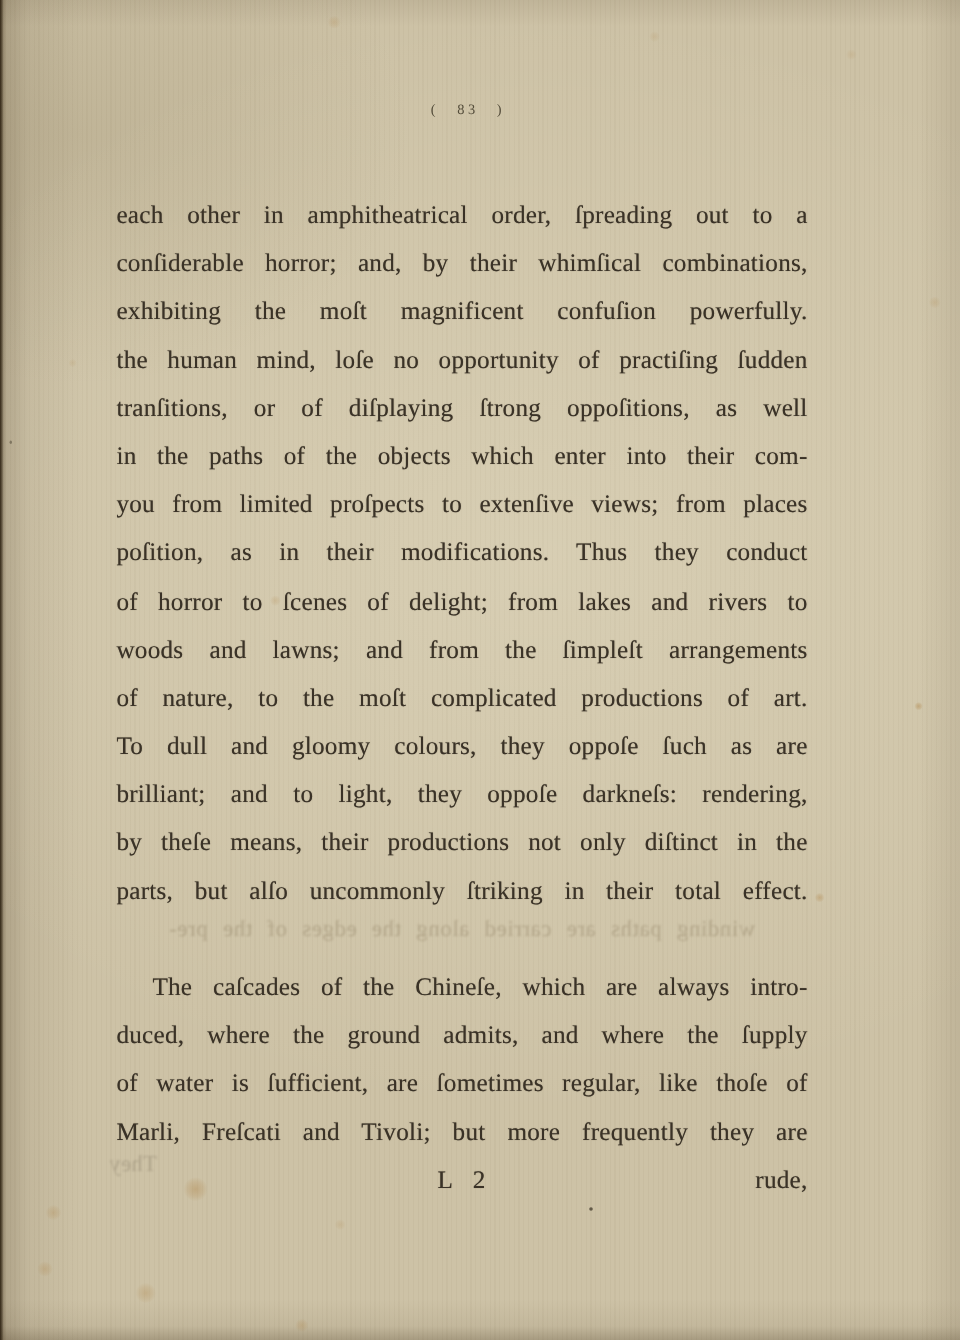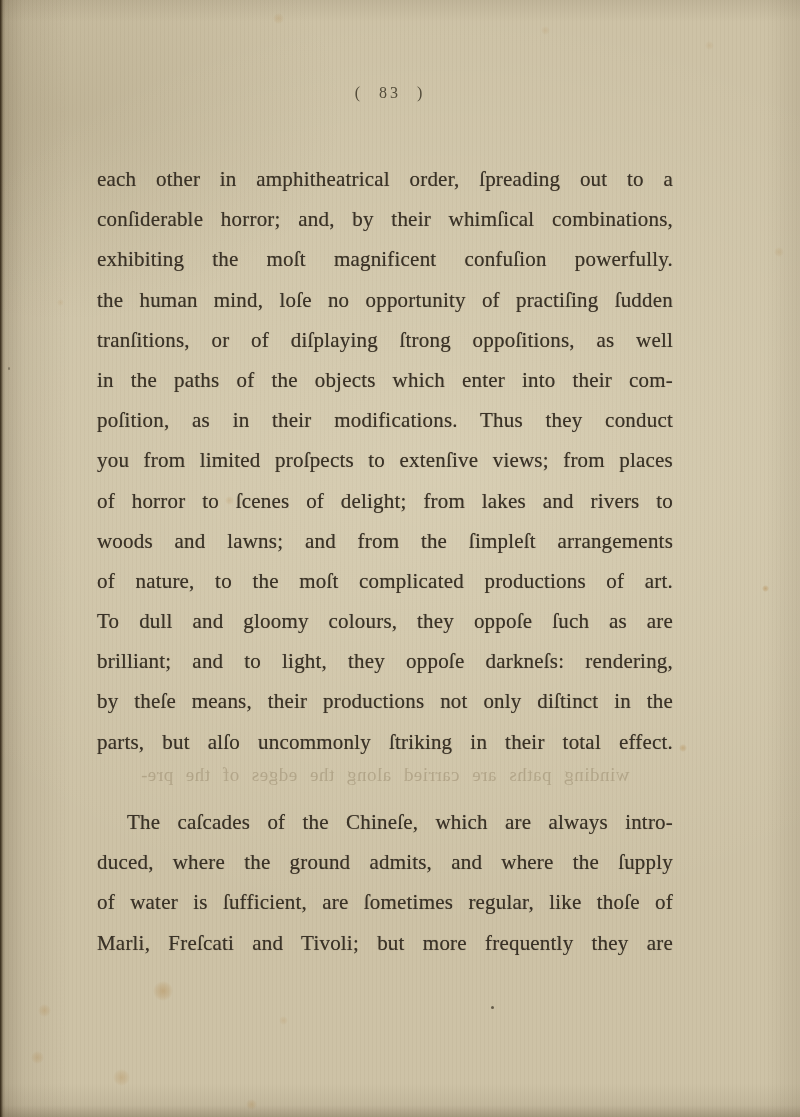--- a/index.html
+++ b/index.html
@@ -16,21 +16,21 @@
       linear-gradient(90deg, rgba(62,47,26,0.60) 0px, rgba(74,58,36,0.22) 5px, rgba(74,58,36,0.08) 24px, rgba(74,58,36,0) 70px),
       linear-gradient(270deg, rgba(74,58,36,0.10) 0px, rgba(74,58,36,0) 34px),
       linear-gradient(0deg, rgba(64,50,28,0.28) 0px, rgba(74,58,36,0.08) 12px, rgba(74,58,36,0) 34px),
       linear-gradient(180deg, rgba(74,58,36,0.10) 0px, rgba(74,58,36,0) 22px),
       repeating-linear-gradient(90deg, rgba(118,100,68,0.055) 0px, rgba(118,100,68,0.055) 1px, rgba(0,0,0,0) 1px, rgba(0,0,0,0) 4px),
       #cdc2a6;
     color:#3a3227;
   }
   .pageno {
     position:absolute; top:84px; left:0; width:780px;
-    text-align:center; font-size:16px; letter-spacing:3px; word-spacing:9px;
+    text-align:center; font-size:12px; letter-spacing:3px; word-spacing:9px;
     color:#47402f; opacity:0.9;
   }
   .textblock {
     position:absolute; left:97px; top:135px; width:576px;
     font-size:21px; letter-spacing:0.2px; color:#3a3227;
     text-shadow:0 0 0.7px rgba(54,46,33,0.6);
     margin-top:24px;
   }
   .line {
     height:40.2px; line-height:40.2px;
@@ -75,39 +75,44 @@
 
   <div class="pageno">( 83 )</div>
 
   <div class="textblock">
     <div class="line">each other in amphitheatrical order, ſpreading out to a</div>
     <div class="line">conſiderable horror; and, by their whimſical combinations,</div>
     <div class="line">exhibiting the moſt magnificent confuſion powerfully.</div>
     <div class="line">the human mind, loſe no opportunity of practiſing ſudden</div>
     <div class="line">tranſitions, or of diſplaying ſtrong oppoſitions, as well</div>
     <div class="line">in the paths of the objects which enter into their com-</div>
+    <div class="line">you from limited proſpects to extenſive views; from places</div>
     <div class="line">poſition, as in their modifications.  Thus they conduct</div>
-    <div class="line">you from limited proſpects to extenſive views; from places</div>
     <div class="line">of horror to ſcenes of delight; from lakes and rivers to</div>
     <div class="line">woods and lawns; and from the ſimpleſt arrangements</div>
     <div class="line">of nature, to the moſt complicated productions of art.</div>
     <div class="line">To dull and gloomy colours, they oppoſe ſuch as are</div>
     <div class="line">brilliant; and to light, they oppoſe darkneſs: rendering,</div>
     <div class="line">by theſe means, their productions not only diſtinct in the</div>
     <div class="line">parts, but alſo uncommonly ſtriking in their total effect.</div>
 
     <div class="paragap">
       <div class="ghost-line">winding paths are carried along the edges of the pre-</div>
     </div>
 
     <div class="line indent">The caſcades of the Chineſe, which are always intro-</div>
     <div class="line">duced, where the ground admits, and where the ſupply</div>
     <div class="line">of water is ſufficient, are ſometimes regular, like thoſe of</div>
     <div class="line">Marli, Freſcati and Tivoli; but more frequently they are</div>
 
+    <div class="sigrow">
+      <span class="ghost-they">They</span>
+      <span class="signature">L 2</span>
+      <span class="catchword">rude,</span>
+    </div>
   </div>
 
   <div class="fox" style="left:153px; top:981px; width:20px; height:20px; opacity:0.55;"></div>
   <div class="fox" style="left:38px;  top:1004px; width:13px; height:13px; opacity:0.38;"></div>
   <div class="fox" style="left:31px;  top:1051px; width:13px; height:13px; opacity:0.38;"></div>
   <div class="fox" style="left:113px; top:1069px; width:17px; height:17px; opacity:0.42;"></div>
   <div class="fox" style="left:246px; top:1099px; width:11px; height:11px; opacity:0.38;"></div>
   <div class="fox" style="left:279px; top:1016px; width:9px;  height:9px;  opacity:0.25;"></div>
   <div class="fox" style="left:273px; top:13px;   width:11px; height:11px; opacity:0.30;"></div>
   <div class="fox" style="left:541px; top:26px;   width:9px;  height:9px;  opacity:0.22;"></div>

